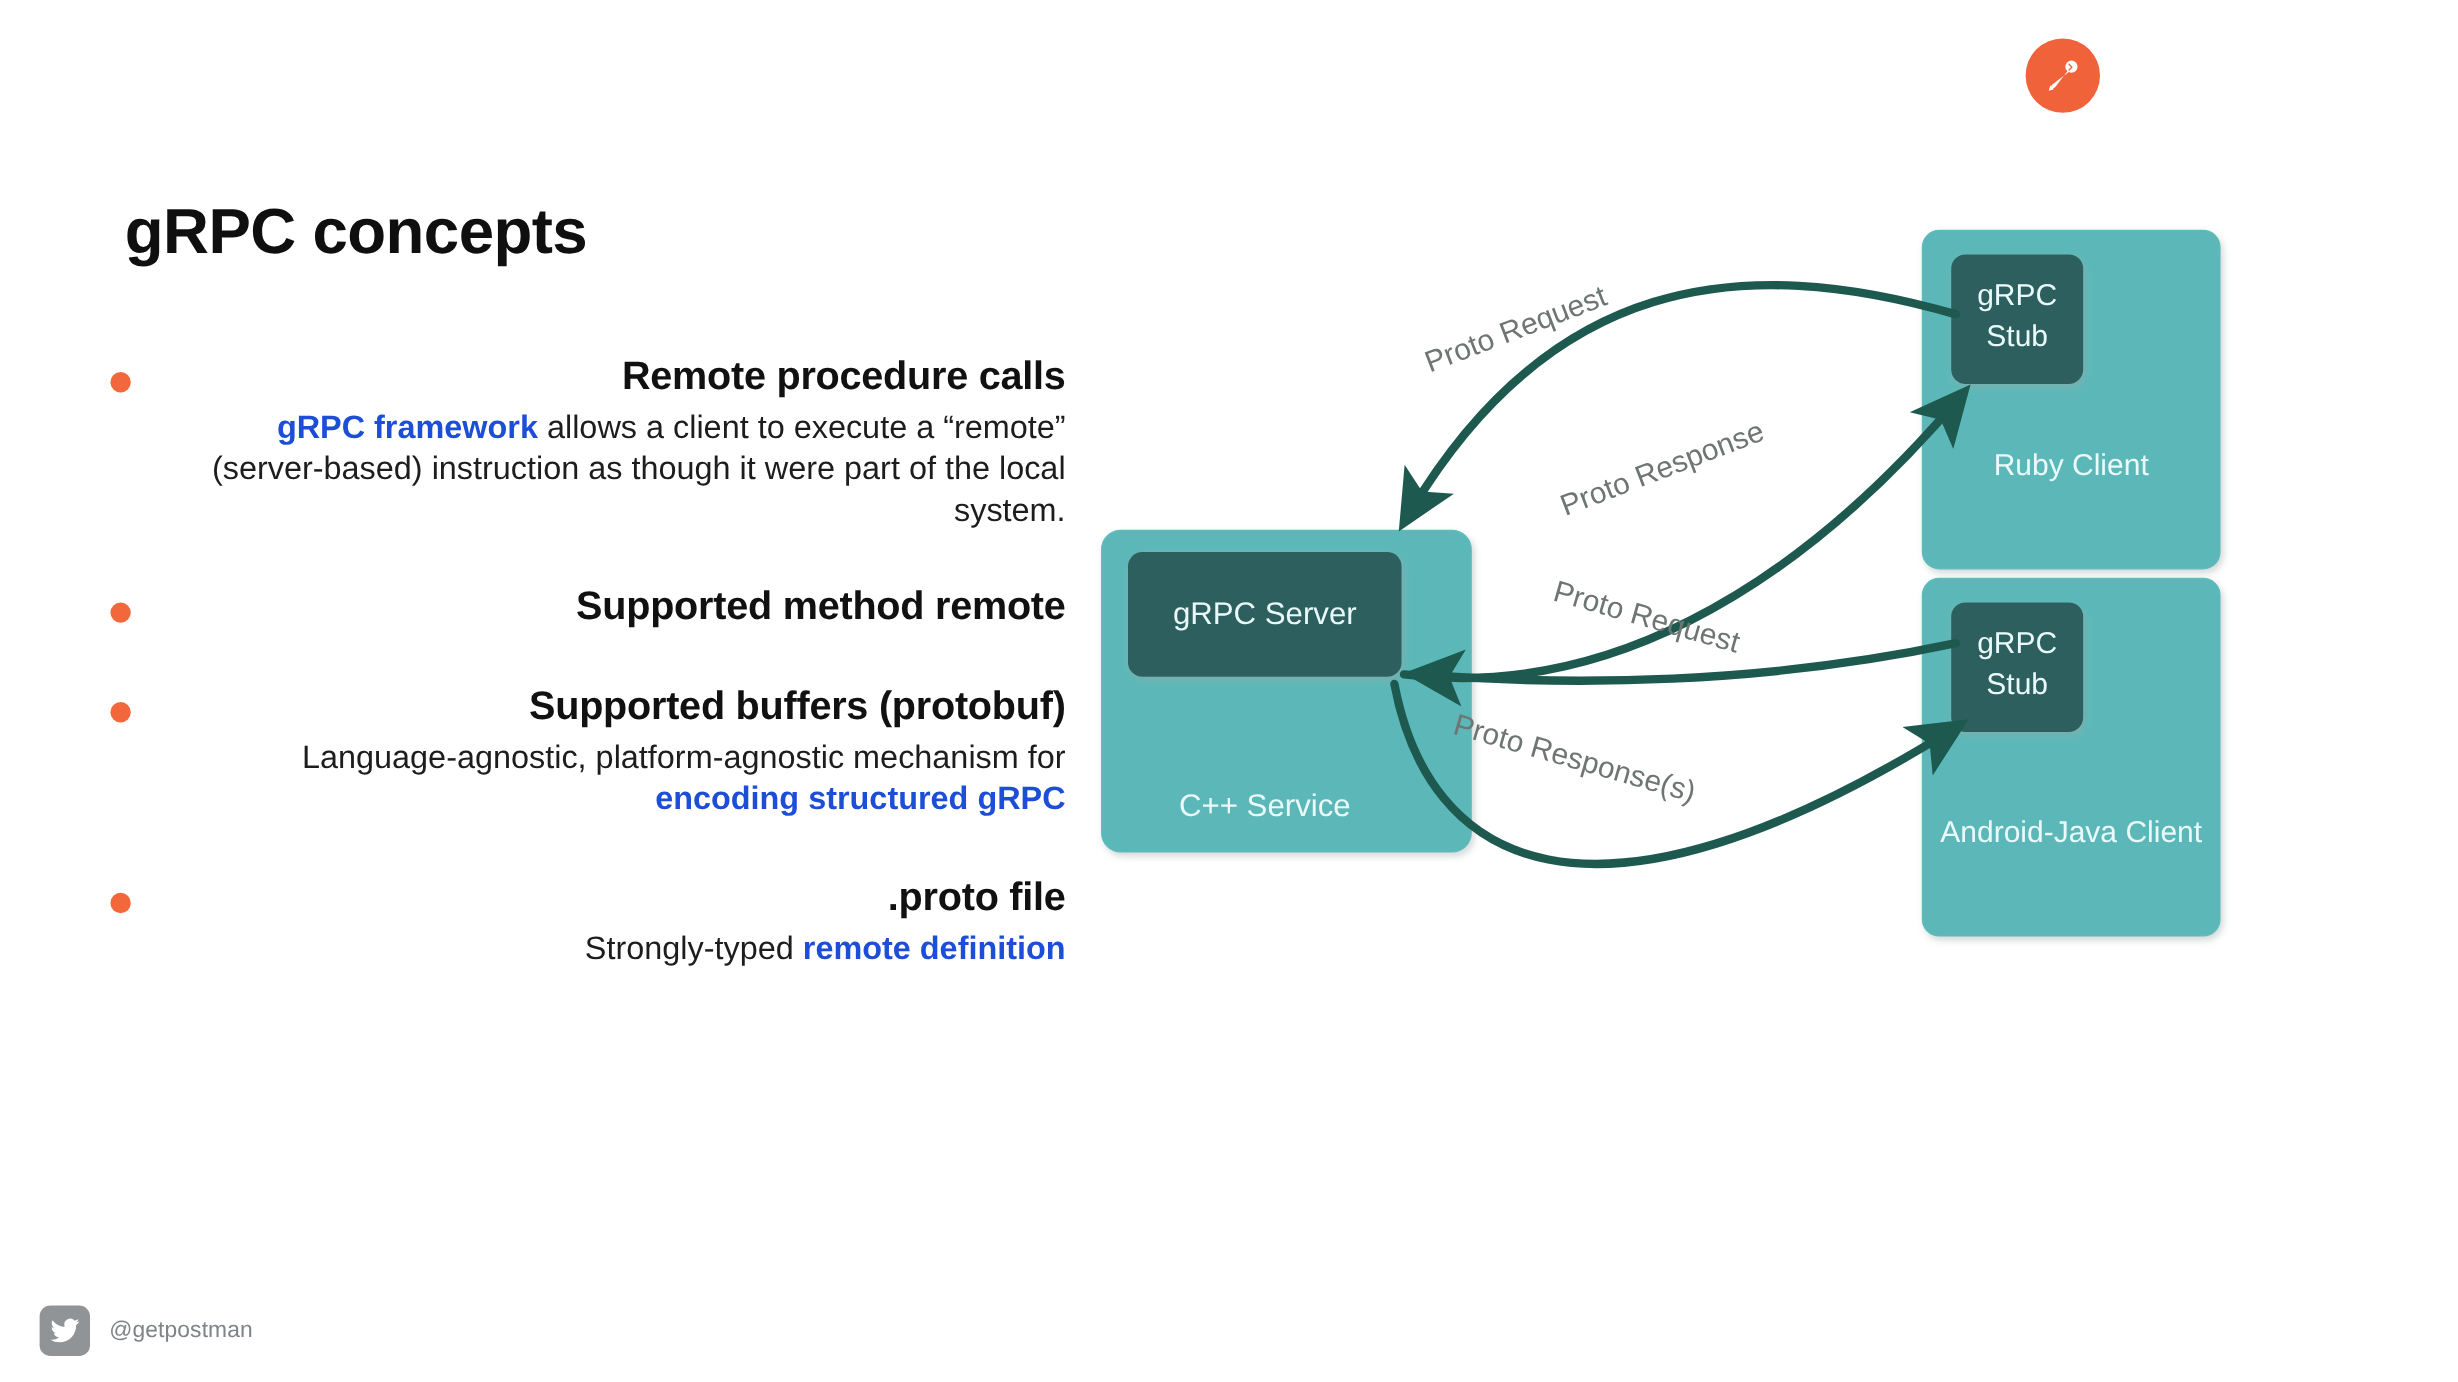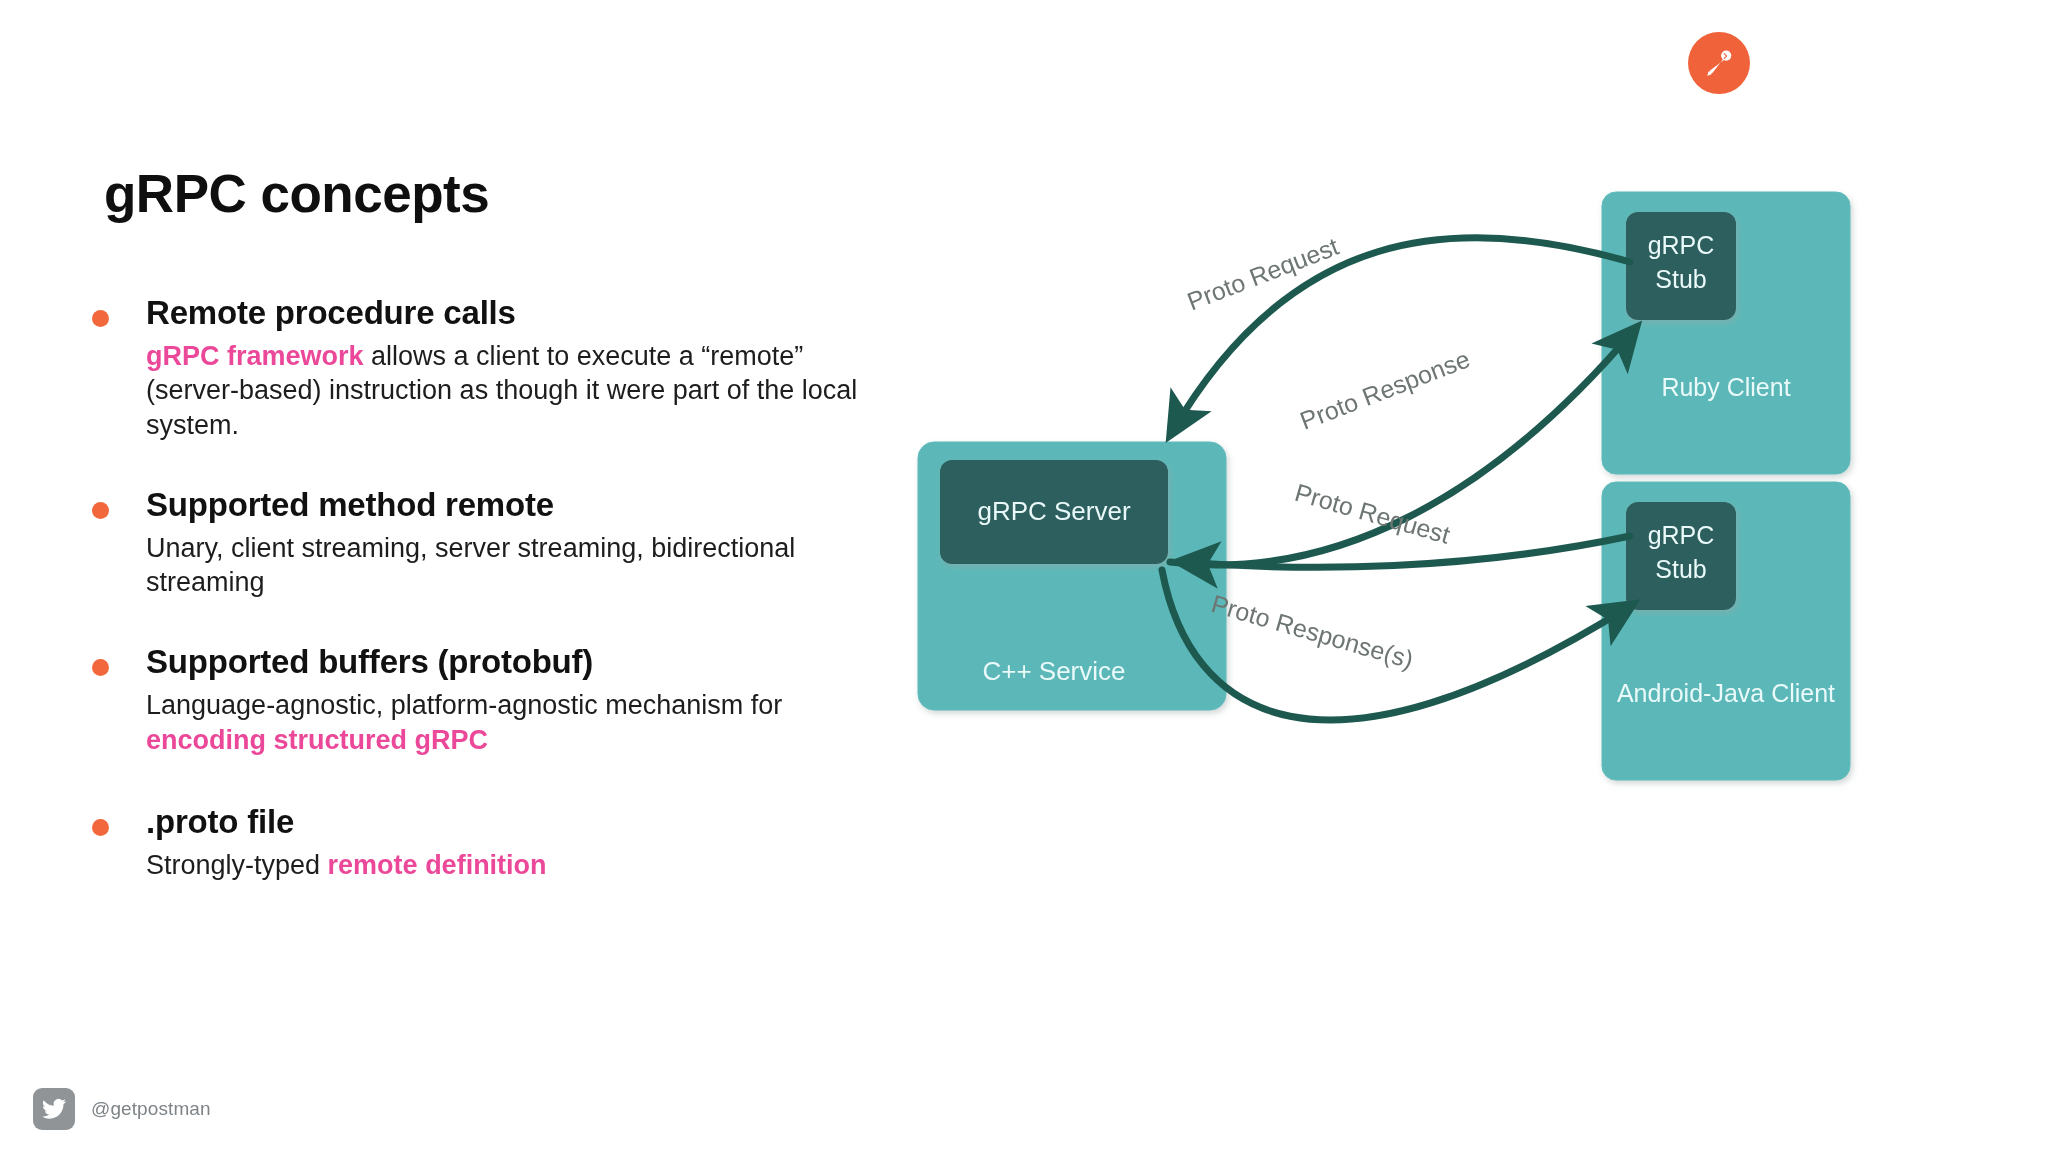--- a/index.html
+++ b/index.html
@@ -40,21 +40,21 @@
     line-height: 1;
     white-space: nowrap;
   }
 
   
   #bullet-list {
     position: absolute;
     left: 88px; top: 294px;
     width: 800px;
   }
-  .bullet-block { position: relative; padding-left: 58px; margin-bottom: 38px; }
+  .bullet-block { position: relative; padding-left: 58px; margin-bottom: 38px; text-align: right; }
   .bullet-dot {
     position: absolute;
     left: 4px; top: 16px;
     width: 17px; height: 17px;
     border-radius: 50%;
     background: #f2683c;
   }
   .bullet-head {
     font-size: 33px;
     font-weight: 700;
@@ -64,21 +64,21 @@
     margin: 0 0 6px 0;
     white-space: nowrap;
   }
   .bullet-body {
     font-size: 27px;
     font-weight: 400;
     color: #1d1d1d;
     line-height: 1.27;
     margin: 0;
   }
-  .hl { color: #ec4899; font-weight: 700; }
+  .hl { color: #1d4ed8; font-weight: 700; }
 
   
   #block-0 { margin-bottom: 44px; }
   #block-1 { margin-bottom: 44px; }
   #block-2 { margin-bottom: 46px; }
   #block-3 { margin-bottom: 0; margin-top: 20px; }
 
   
   #diagram {
     position: absolute;
@@ -130,21 +130,20 @@
 
     <div class="bullet-block" id="block-0">
       <span class="bullet-dot"></span>
       <div class="bullet-head">Remote procedure calls</div>
       <div class="bullet-body"><span class="hl">gRPC framework</span><span> allows a client to execute a “remote” (server-based) instruction as though it were part of the local system.</span></div>
     </div>
 
     <div class="bullet-block" id="block-1">
       <span class="bullet-dot"></span>
       <div class="bullet-head">Supported method remote</div>
-      <div class="bullet-body"><span>Unary, client streaming, server streaming, bidirectional streaming</span></div>
     </div>
 
     <div class="bullet-block" id="block-2">
       <span class="bullet-dot"></span>
       <div class="bullet-head">Supported buffers (protobuf)</div>
       <div class="bullet-body"><span>Language-agnostic, platform-agnostic mechanism for </span><span class="hl">encoding structured gRPC</span></div>
     </div>
 
     <div class="bullet-block" id="block-3">
       <span class="bullet-dot"></span>

